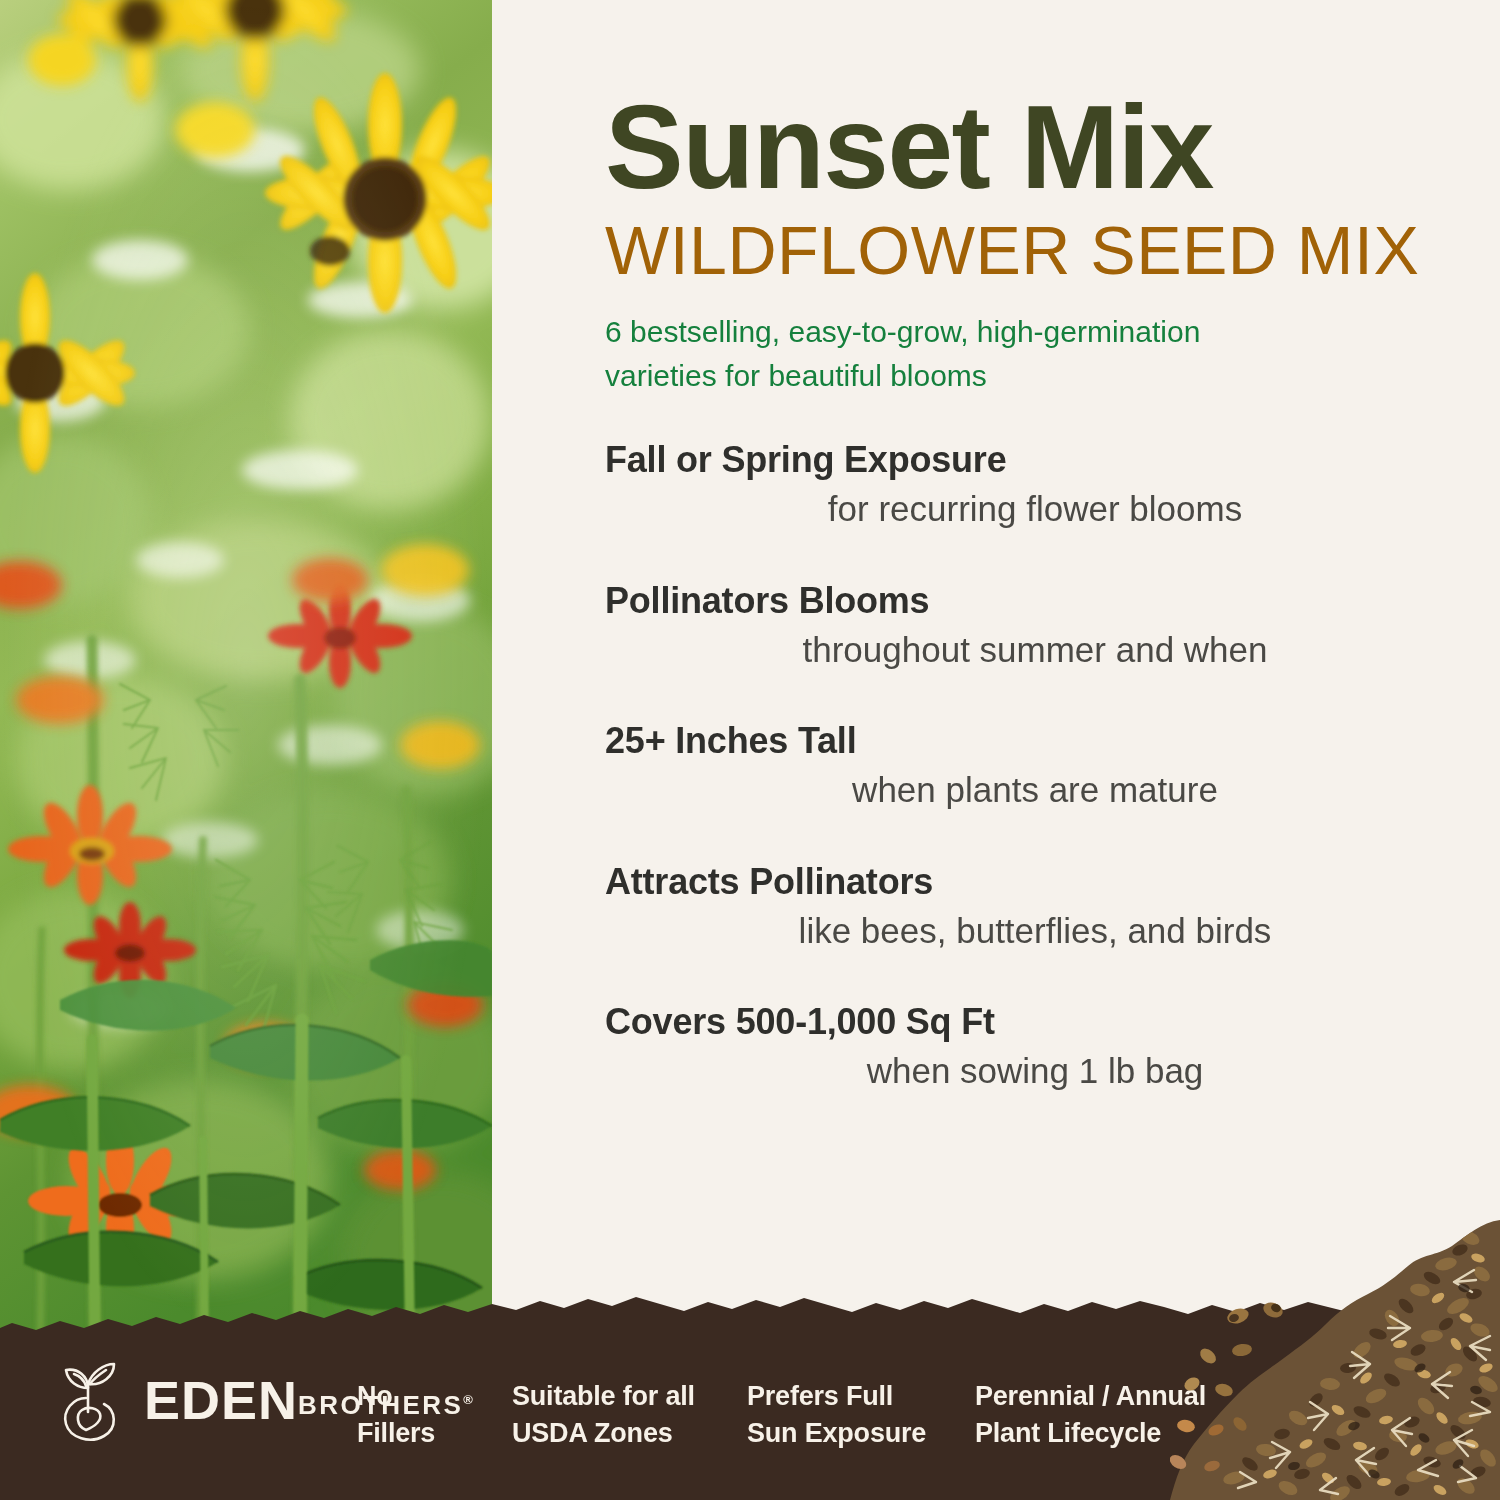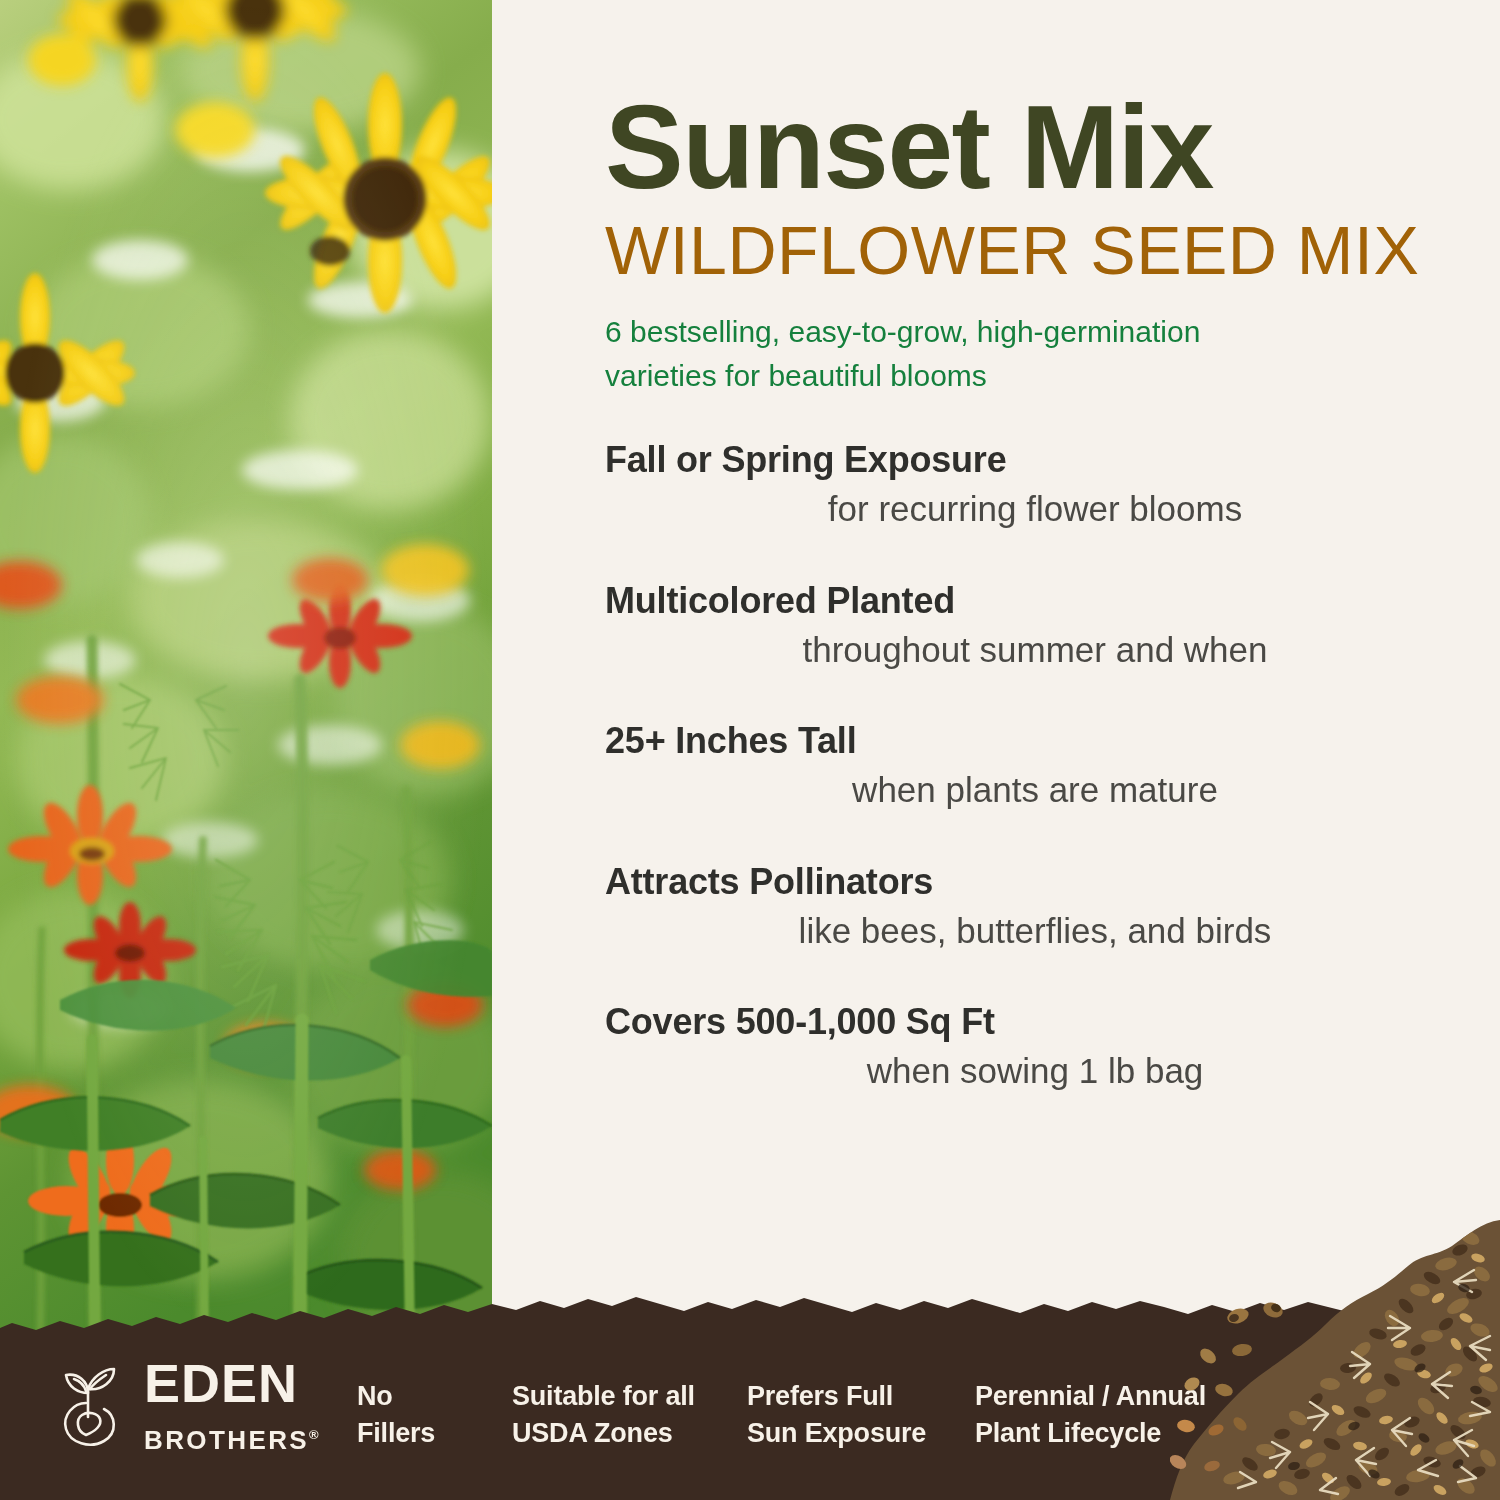--- a/index.html
+++ b/index.html
@@ -150,21 +150,21 @@
     left: 52px;
     top: 18px;
     display: flex;
     align-items: center;
     gap: 16px;
   }
   .brand-mark { width: 76px; height: 86px; flex: none; }
   .brand-mark svg { display: block; width: 100%; height: 100%; }
   .brand-words {
     display: flex;
-    flex-direction: column;
+    flex-direction: row;
     justify-content: center;
     color: #f7f1e8;
   }
   .brand-eden {
     font-size: 54px;
     line-height: 0.96;
     font-weight: 700;
     letter-spacing: 1px;
   }
   .brand-bros {
@@ -489,21 +489,21 @@
         <span>varieties for beautiful blooms</span>
       </p>
     </div>
 
     <div class="features">
       <div class="feature">
         <div class="feature-title">Fall or Spring Exposure</div>
         <div class="feature-desc">for recurring flower blooms</div>
       </div>
       <div class="feature">
-        <div class="feature-title">Multicolored Planted</div>
+        <div class="feature-title">Pollinators Blooms</div>
         <div class="feature-desc">throughout summer and when</div>
       </div>
       <div class="feature">
         <div class="feature-title">25+ Inches Tall</div>
         <div class="feature-desc">when plants are mature</div>
       </div>
       <div class="feature">
         <div class="feature-title">Attracts Pollinators</div>
         <div class="feature-desc">like bees, butterflies, and birds</div>
       </div>

